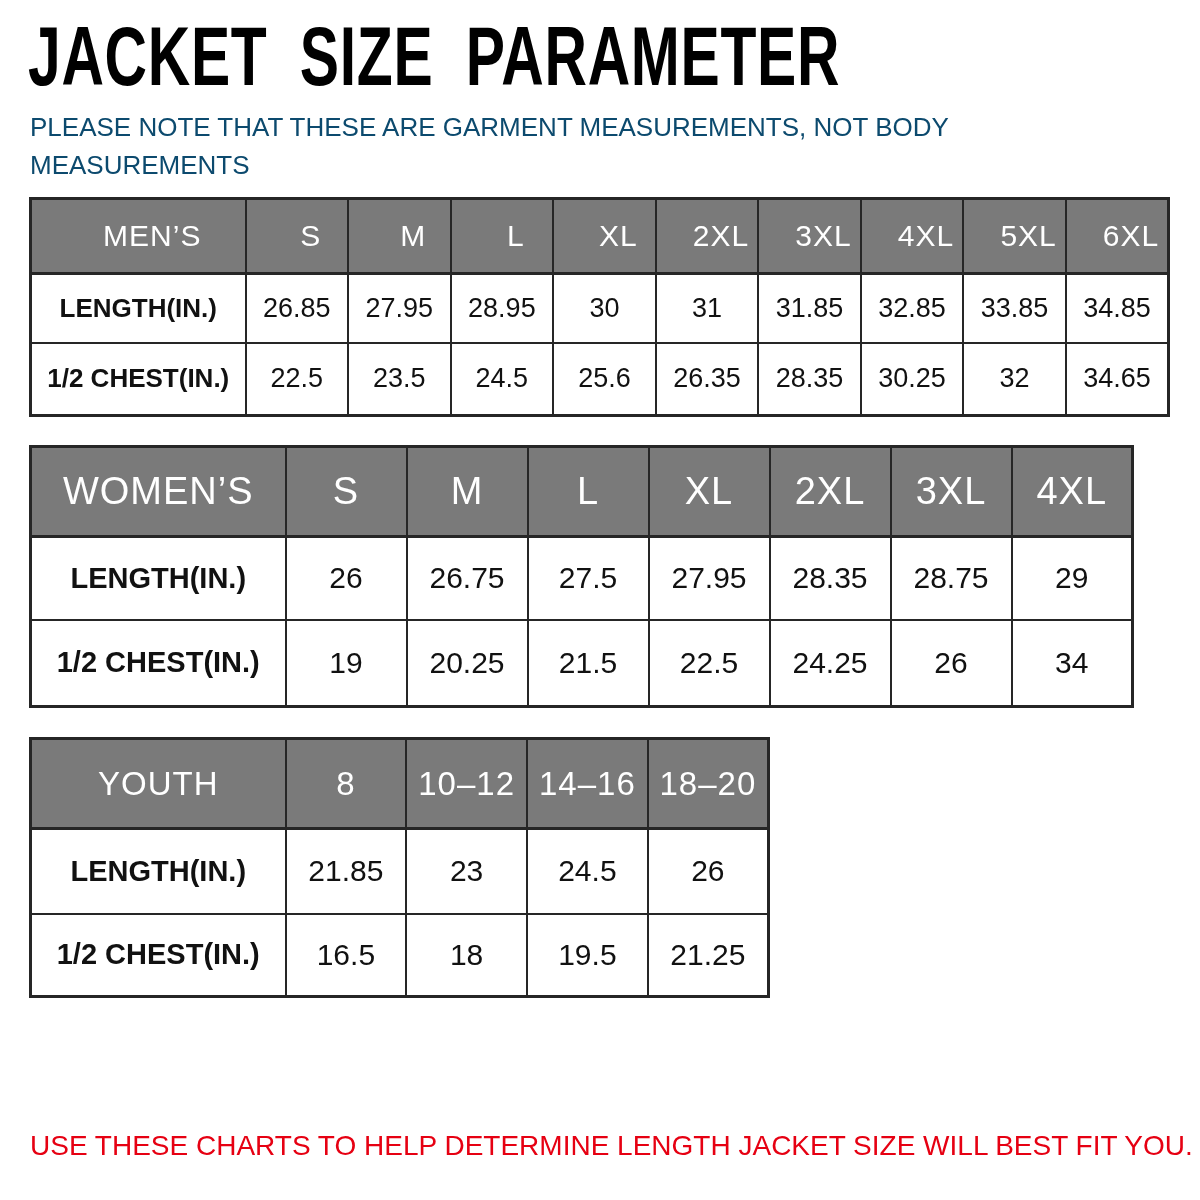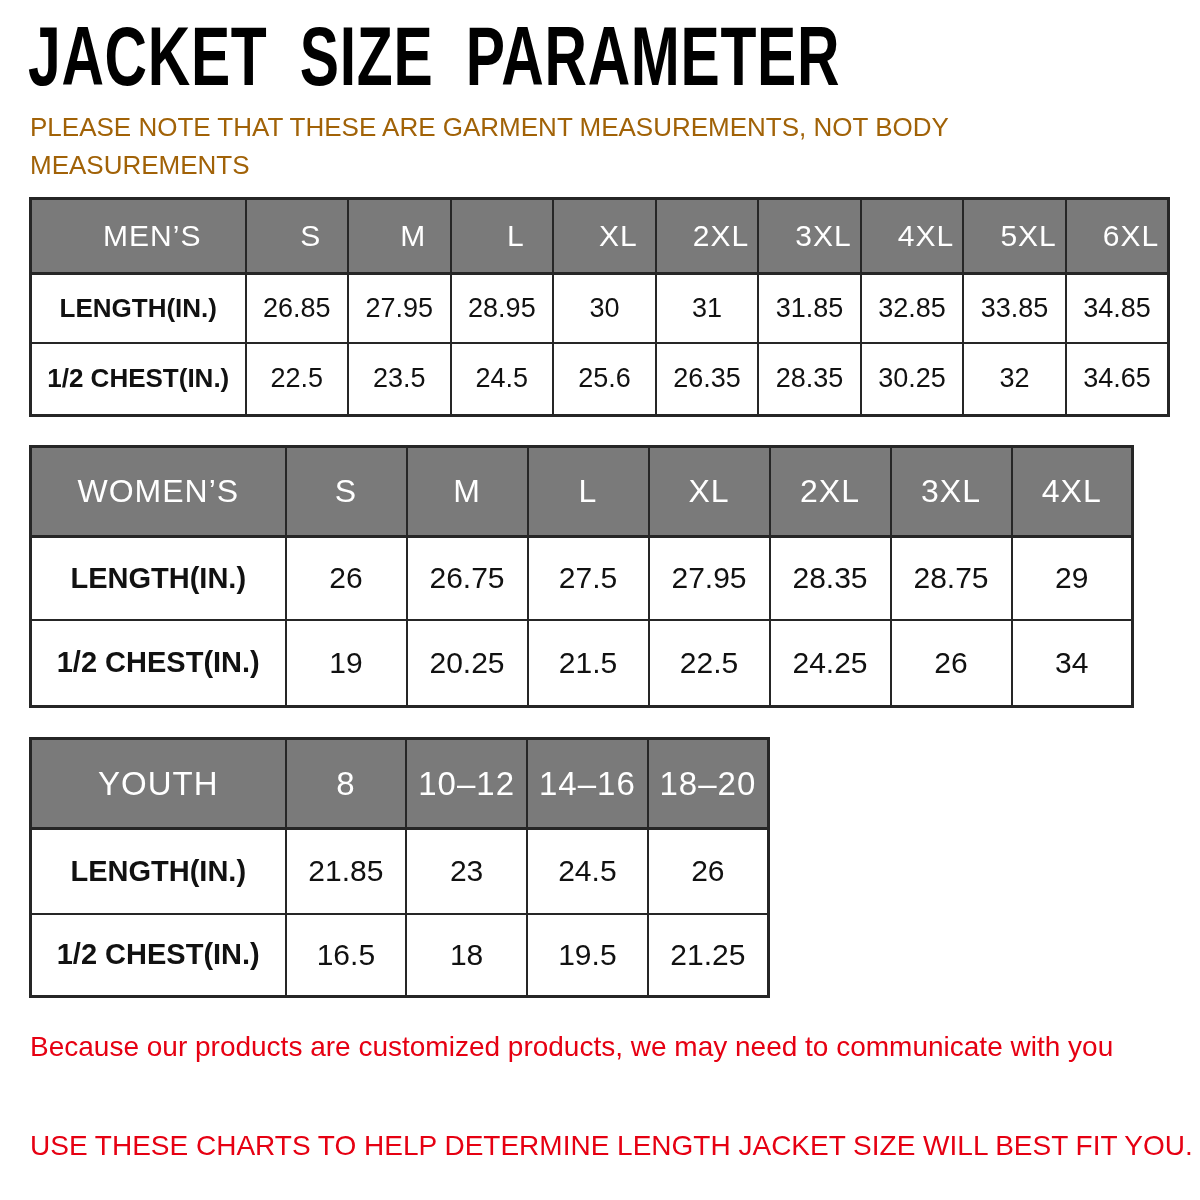--- a/index.html
+++ b/index.html
@@ -18,21 +18,21 @@
     font-size: 84px; font-weight: bold; line-height: 1;
     letter-spacing: 1px; word-spacing: 22px;
     white-space: nowrap;
     transform: scaleX(0.70); transform-origin: 0 0;
     color: #000000;
   }
 
   
   .garment-note {
     position: absolute; left: 30px; top: 108px;
-    color: #a16207; font-size: 26px; line-height: 38px;
+    color: #0c4a6e; font-size: 26px; line-height: 38px;
     letter-spacing: 0px; font-weight: normal;
   }
   .footer-block {
     position: absolute; left: 30px; color: #e60012;
   }
   .footer-communication { top: 1024px; font-size: 28px; line-height: 45px; }
   .footer-usage { top: 1126px; font-size: 28px; line-height: 40px; white-space: nowrap; }
 
   
   table.size-table {
@@ -57,21 +57,21 @@
 
   #mens-table   { left: 29px; top: 197px; width: 1141px; }
   #mens-table thead th { font-size: 30px; padding-left: 28px; }
   #mens-table td { font-size: 27px; }
   #mens-table tr.hdr { height: 75px; }
   #mens-table tr.r1  { height: 69px; }
   #mens-table tr.r2  { height: 73px; }
   #mens-table td:first-child { font-size: 26px; }
 
   #womens-table { left: 29px; top: 445px; width: 1105px; }
-  #womens-table thead th { font-size: 32px; }
+  #womens-table thead th { font-size: 38px; }
   #womens-table td { font-size: 30px; }
   #womens-table tr.hdr { height: 90px; }
   #womens-table tr.r1  { height: 83px; }
   #womens-table tr.r2  { height: 87px; }
   #womens-table td:first-child { font-size: 29px; }
 
   #youth-table  { left: 29px; top: 737px; width: 741px; }
   #youth-table thead th { font-size: 33px; }
   #youth-table td { font-size: 30px; }
   #youth-table tr.hdr { height: 90px; }
@@ -220,16 +220,15 @@
       <td>1/2 CHEST(IN.)</td>
       <td>16.5</td>
       <td>18</td>
       <td>19.5</td>
       <td>21.25</td>
     </tr>
   </tbody>
 </table>
 
 <div class="footer-block footer-communication">
-  <div>Because our products are customized products, we may need to communicate with you</div>
 </div>
 
 <div class="footer-block footer-usage">USE THESE CHARTS TO HELP DETERMINE LENGTH JACKET SIZE WILL BEST FIT YOU.</div>
 
 </body></html>

